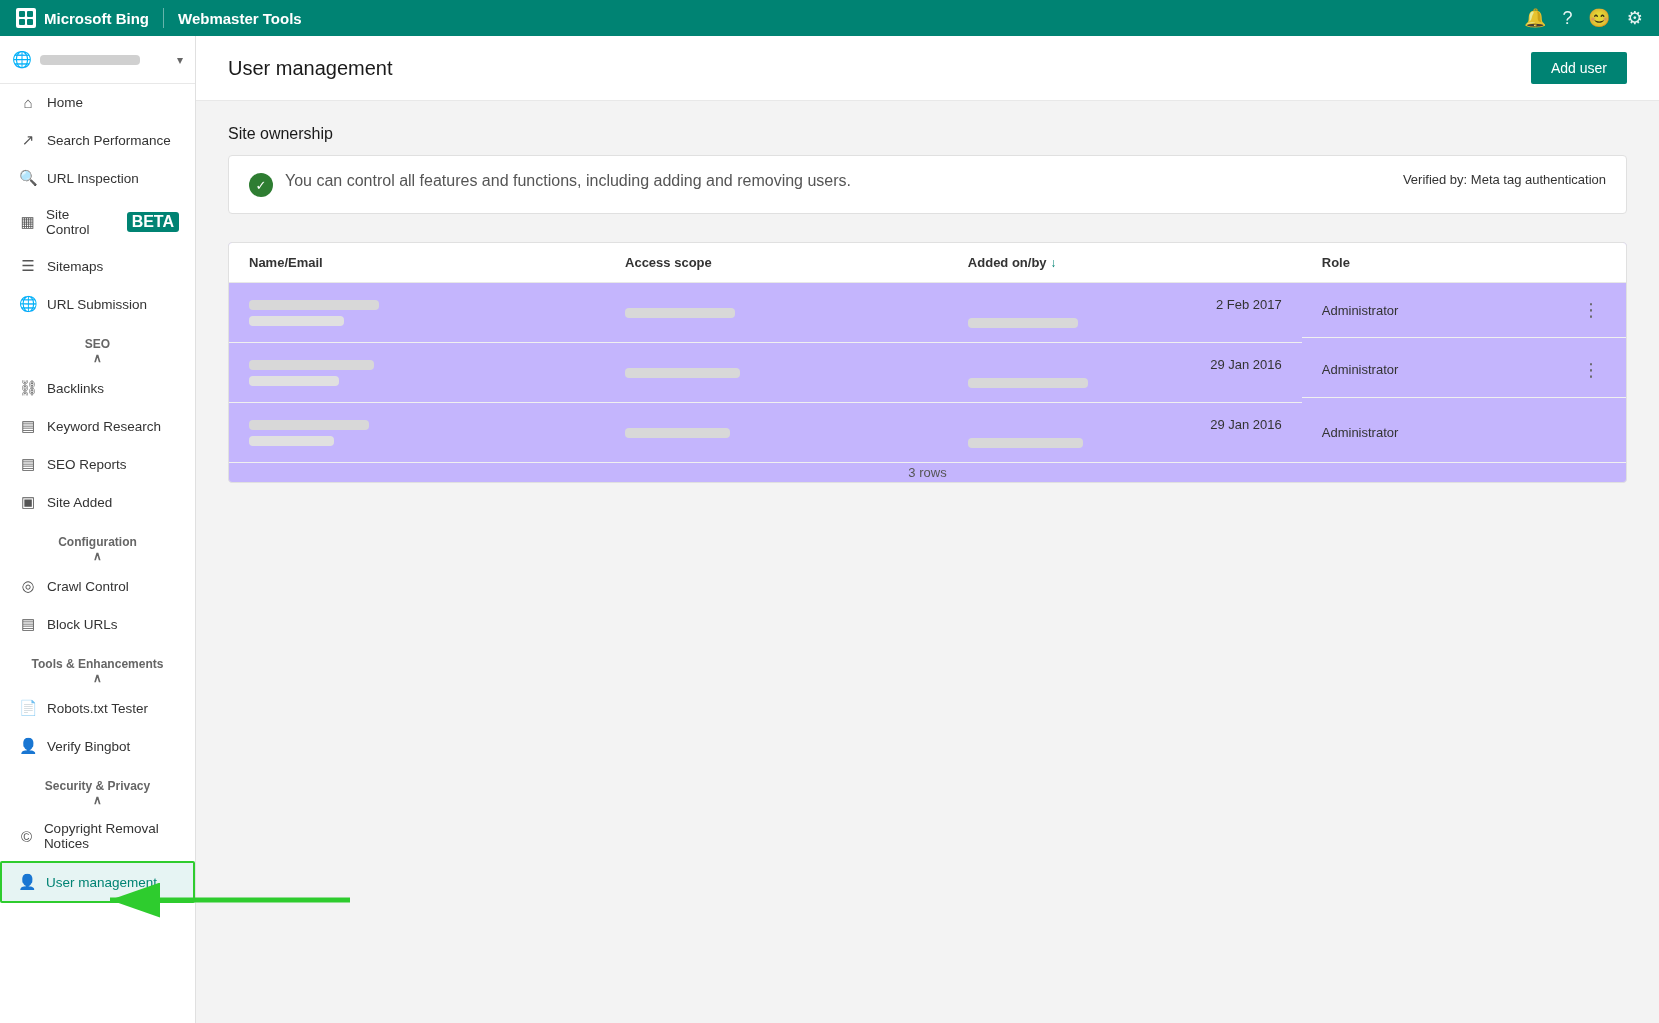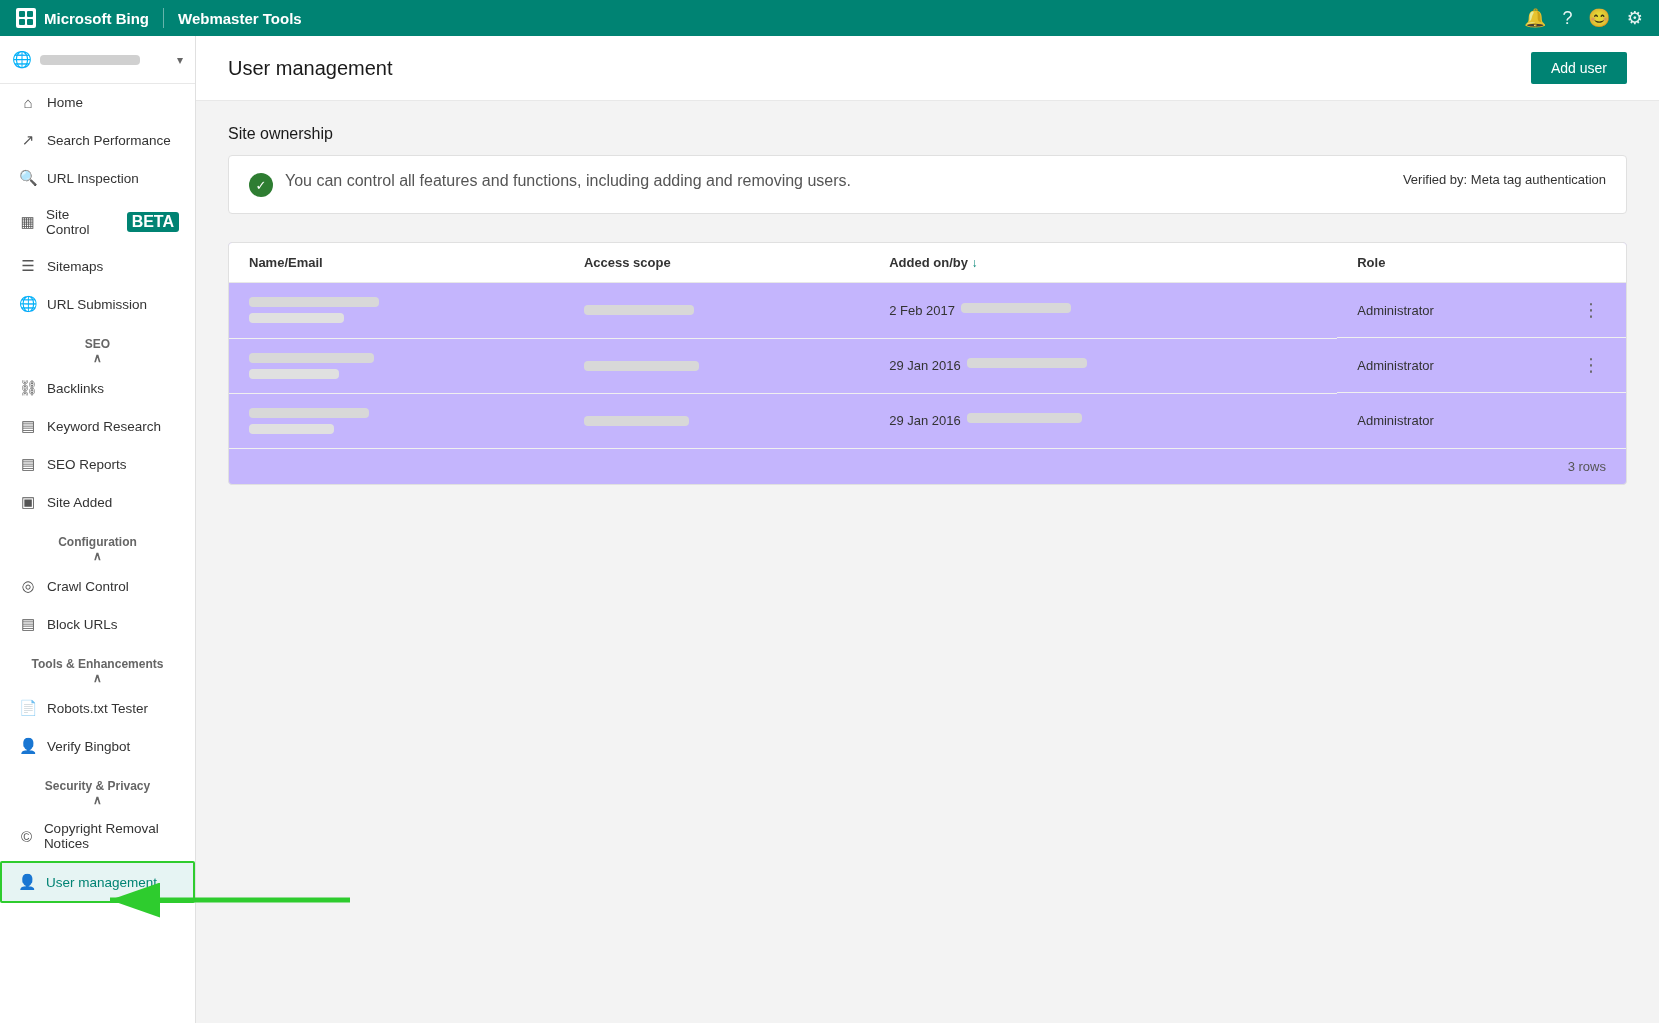--- a/index.html
+++ b/index.html
@@ -200,29 +200,29 @@
 
     .placeholder-block {
       height: 10px;
       background: #d8d8d8;
       border-radius: 4px;
       display: inline-block;
     }
 
     .placeholder-row { display: flex; flex-direction: column; gap: 6px; }
 
-    .added-col { display: flex; flex-direction: row; gap: 6px; }
+    .added-col { display: flex; flex-direction: column; gap: 6px; text-align: right; }
     .added-date { font-size: 13px; color: #333; }
     .added-by-placeholder { width: 110px; height: 10px; background: #d8d8d8; border-radius: 4px; }
 
     .three-dots { color: #666; cursor: pointer; font-size: 18px; padding: 2px 6px; }
 
     .table-footer {
-      padding: 10px 20px;
-      text-align: right;
+      padding: 2px 20px;
+      text-align: center;
       font-size: 13px;
       color: #555;
       border-top: 1px solid #f0f0f0;
     }
   </style>
 </head>
 <body>
 
 <div class="topbar">
   <div class="topbar-logo">

